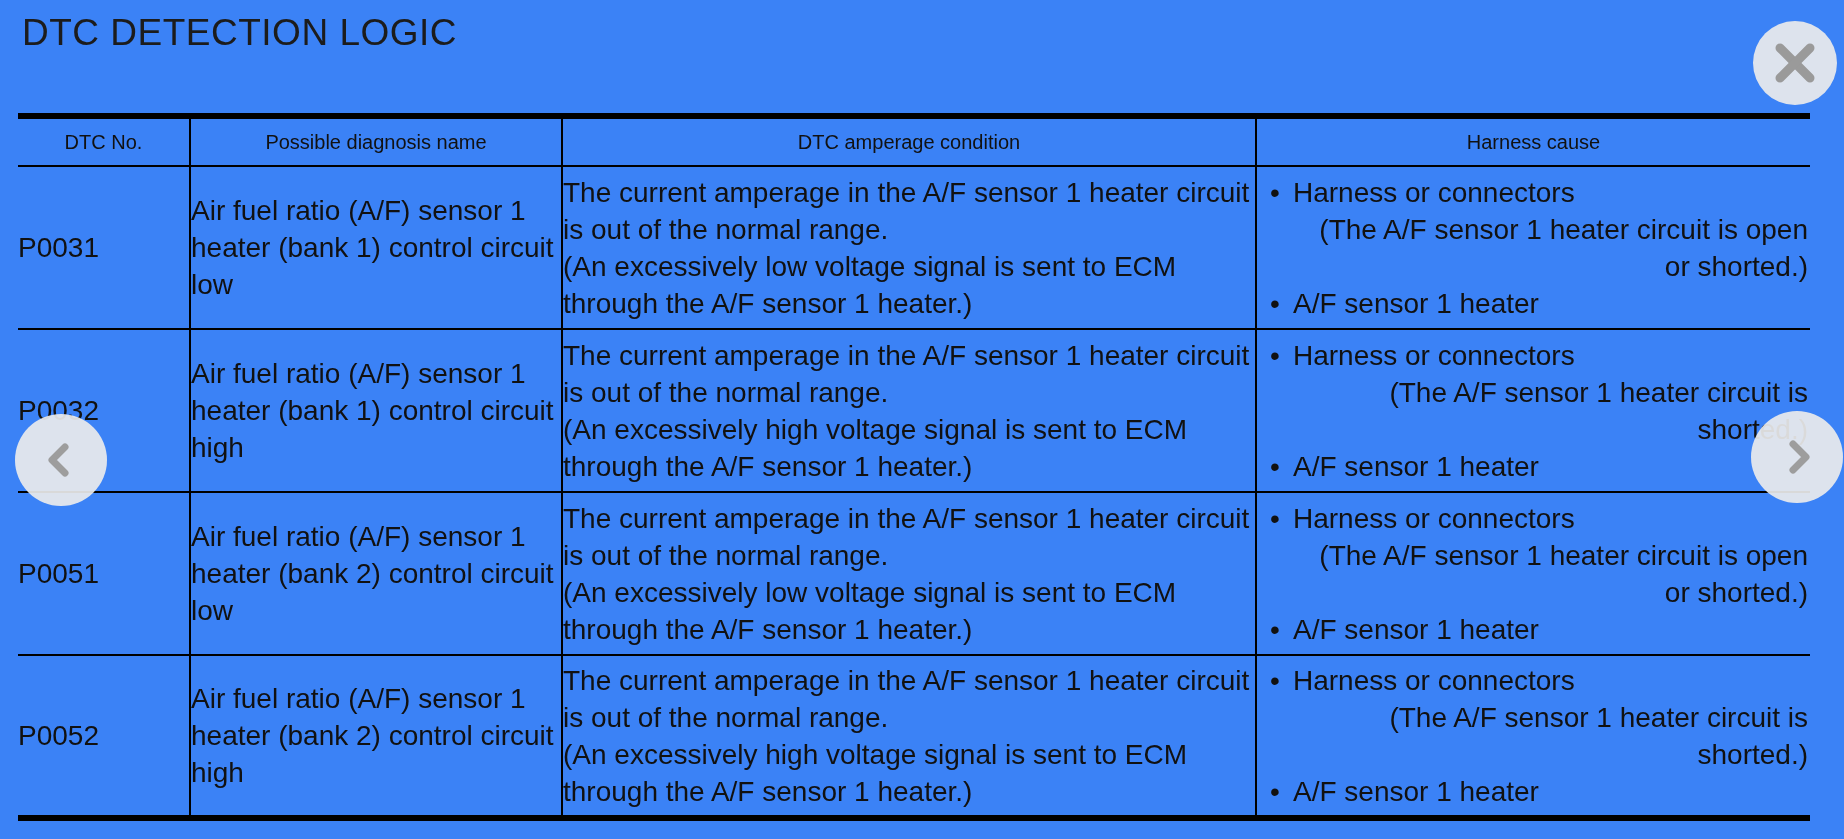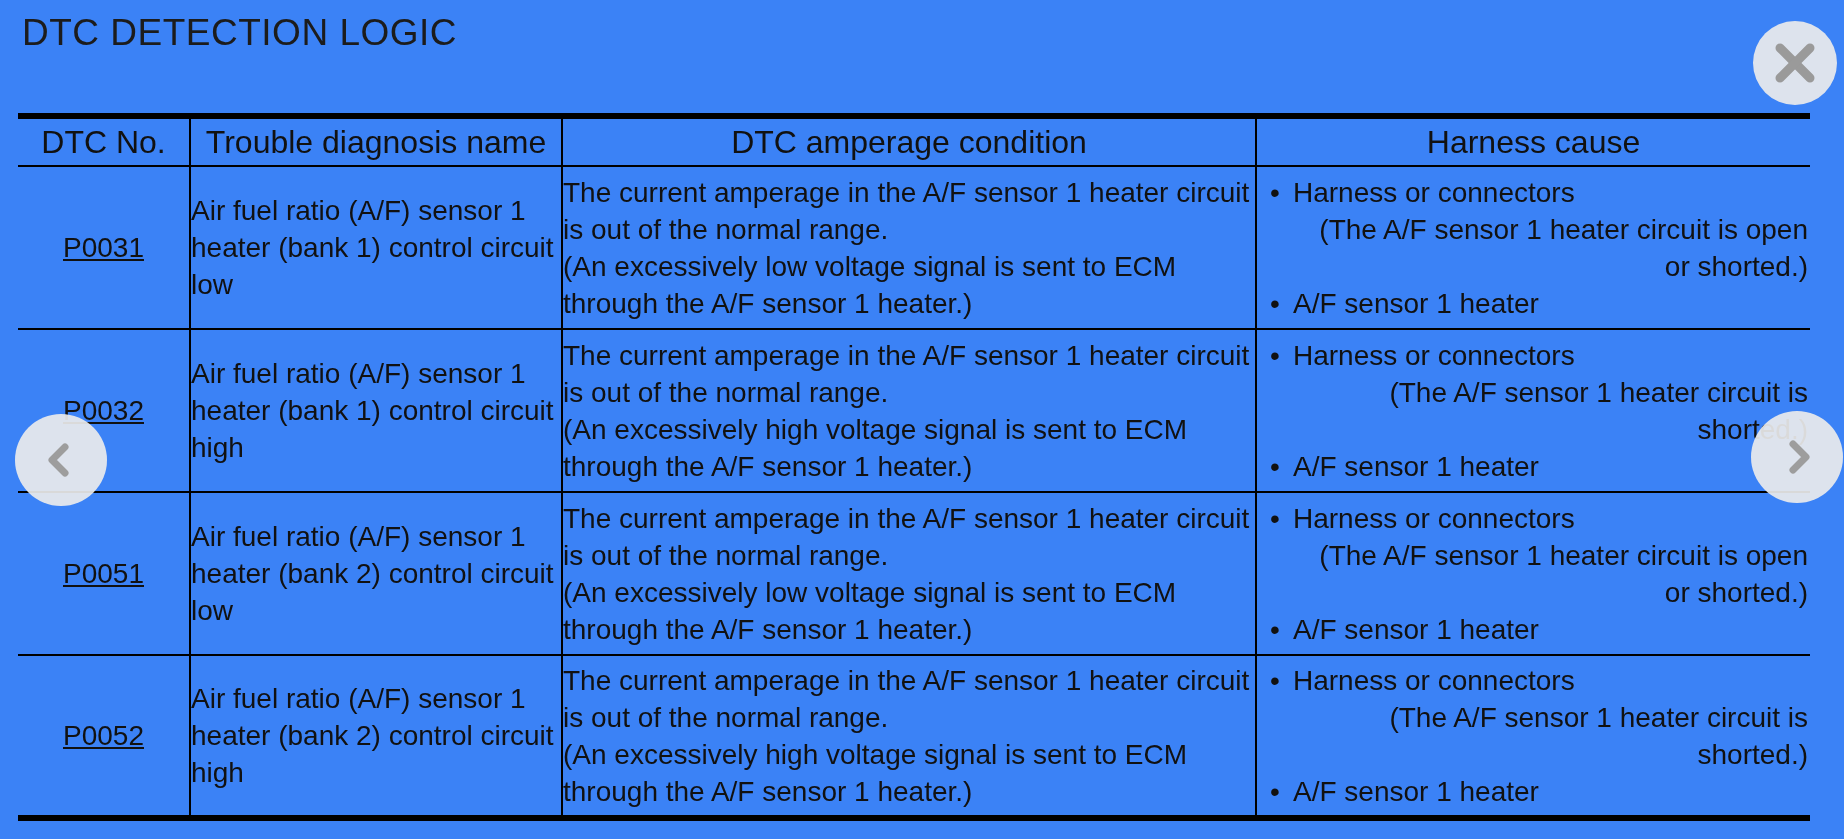--- a/index.html
+++ b/index.html
@@ -31,26 +31,26 @@
   
   .table-wrap{position:absolute;left:18px;top:113px;width:1792px;z-index:1;}
   table.dtc{
     border-collapse:collapse;table-layout:fixed;width:1792px;
     border-top:6px solid #000;border-bottom:6px solid #000;
     font-size:28px;line-height:37px;color:#111;
   }
   table.dtc th, table.dtc td{padding:0;vertical-align:middle;}
   table.dtc th + th, table.dtc td + td{border-left:2px solid #000;}
   thead th{
-    height:46px;font-weight:400;font-size:32px;text-align:center;
+    height:46px;font-weight:400;font-size:20px;text-align:center;
     border-bottom:2px solid #000;
   }
   tbody tr{height:163px;}
   tbody tr + tr td{border-top:2px solid #000;}
-  td.cell-dtc{text-align:center;text-decoration:underline;}
+  td.cell-dtc{text-align:left;}
   td.cell-name{padding:0 18px;}
   td.cell-cond{padding:0 18px;}
   td.cell-cause{padding:0 12px 0 14px;}
   .cause-item{display:flex;align-items:flex-start;}
   .bullet{flex:0 0 36px;text-align:center;}
   .cause-text{flex:1;}
   .cause-detail{padding-left:12px;text-indent:-12px;padding-right:2px;text-align:right;}
 </style>
 </head>
 <body>
@@ -70,21 +70,21 @@
     <table class="dtc">
       <colgroup>
         <col style="width:172px">
           <col style="width:372px">
           <col style="width:694px">
           <col style="width:554px">
       </colgroup>
       <thead>
         <tr>
           <th>DTC No.</th>
-          <th>Trouble diagnosis name</th>
+          <th>Possible diagnosis name</th>
           <th>DTC amperage condition</th>
           <th>Harness cause</th>
         </tr>
       </thead>
       <tbody>
           <tr>
             <td class="cell-dtc">P0031</td>
             <td class="cell-name">
               <div>Air fuel ratio (A/F) sensor 1 heater (bank 1) control circuit low</div>
             </td>

